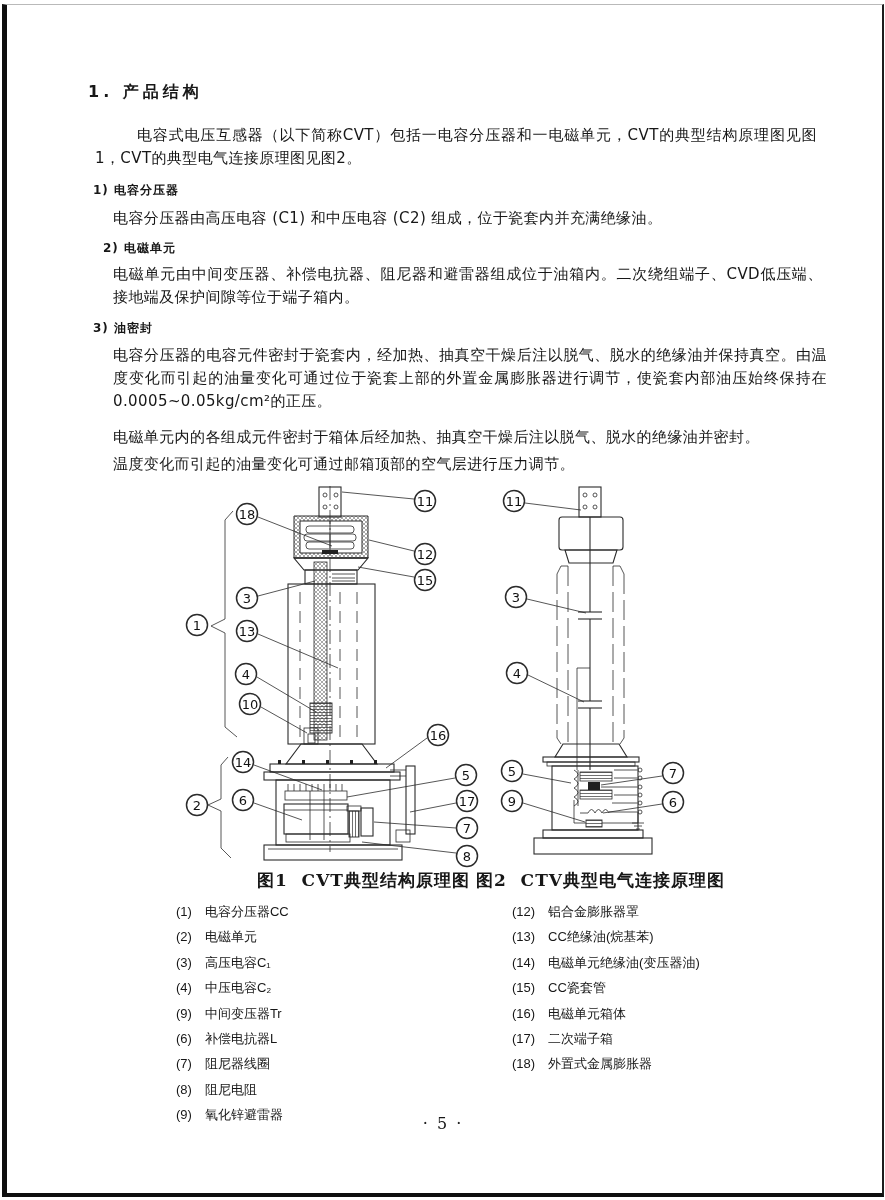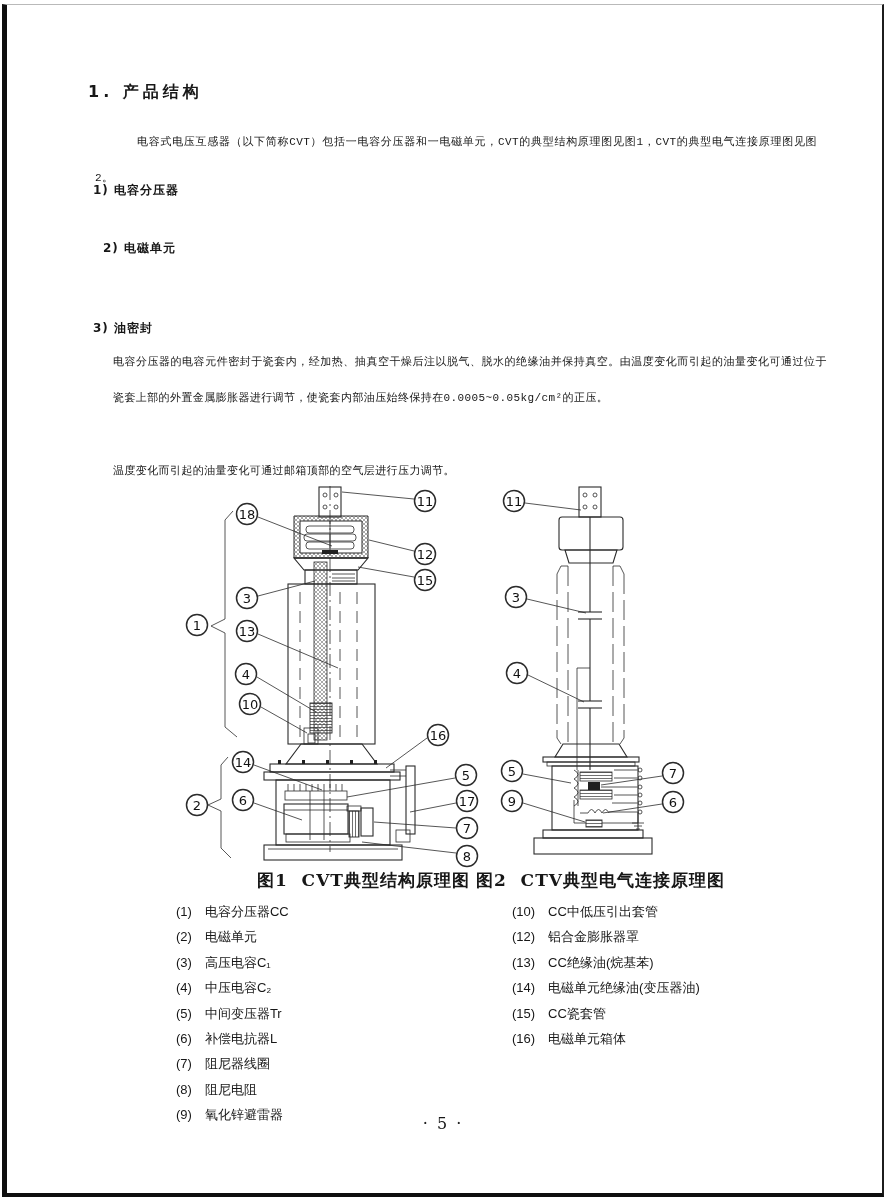--- a/index.html
+++ b/index.html
@@ -3,21 +3,21 @@
 <meta charset="utf-8">
 <style>
   html,body{margin:0;padding:0;background:#e9e9e9;}
   .page{position:relative;width:885px;height:1200px;background:#ffffff;overflow:hidden;
         font-family:"DejaVu Sans","Liberation Sans",sans-serif;color:#171717;}
   .frame{position:absolute;left:2px;top:4px;right:1px;bottom:3px;
          border-style:solid;border-color:#b9b9b9 #1c1c1c #0e0e0e #0e0e0e;
          border-width:1px 2px 4px 5px;pointer-events:none;}
   .abs{position:absolute;}
   .sec-title{font-size:16px;letter-spacing:4px;font-weight:600;}
-  .body-p{font-size:11px;line-height:36px;letter-spacing:0.4px;text-align:justify;font-family:Liberation Mono, monospace;}
+  .body-p{font-size:15px;line-height:23px;letter-spacing:0.4px;text-align:justify;}
   .sub-h{font-size:12px;letter-spacing:1px;font-weight:600;}
   .figcap{font-family:"DejaVu Serif","Liberation Serif",serif;font-size:17px;font-weight:700;
           letter-spacing:1px;text-align:right;white-space:pre;}
   .plist{font-family:Liberation Sans, sans-serif;font-size:13px;}
   .prow{height:25.4px;line-height:25.4px;white-space:pre;}
   .pageno{font-family:"DejaVu Serif","Liberation Serif",serif;font-size:16px;text-align:center;letter-spacing:2px;}
   svg{position:absolute;overflow:visible;}
   .ln{stroke:#2b2b2b;fill:none;stroke-width:1.1;}
   .lnt{stroke:#2b2b2b;fill:none;stroke-width:0.8;}
   .filld{fill:#1f1f1f;stroke:none;}
@@ -28,25 +28,28 @@
 </head>
 <body>
 
 <div class="page">
   <div class="frame"></div>
 
   <div class="abs sec-title" style="left:88px;top:82px;">1. 产品结构</div>
   <div class="abs body-p" style="left:95px;top:124px;width:722px;text-indent:42px;">电容式电压互感器（以下简称CVT）包括一电容分压器和一电磁单元，CVT的典型结构原理图见图1，CVT的典型电气连接原理图见图2。</div>
 
   <div class="abs sub-h" style="left:93px;top:182px;">1) 电容分压器</div>
+  <div class="abs body-p" style="left:113px;top:207px;width:710px;">电容分压器由高压电容 (C1) 和中压电容 (C2) 组成，位于瓷套内并充满绝缘油。</div>
 
   <div class="abs sub-h" style="left:103px;top:240px;">2) 电磁单元</div>
+  <div class="abs body-p" style="left:113px;top:263px;width:710px;">电磁单元由中间变压器、补偿电抗器、阻尼器和避雷器组成位于油箱内。二次绕组端子、CVD低压端、接地端及保护间隙等位于端子箱内。</div>
 
   <div class="abs sub-h" style="left:93px;top:320px;">3) 油密封</div>
   <div class="abs body-p" style="left:113px;top:344px;width:714px;">电容分压器的电容元件密封于瓷套内，经加热、抽真空干燥后注以脱气、脱水的绝缘油并保持真空。由温度变化而引起的油量变化可通过位于瓷套上部的外置金属膨胀器进行调节，使瓷套内部油压始终保持在0.0005~0.05kg/cm²的正压。</div>
+  <div class="abs body-p" style="left:113px;top:426px;width:714px;">电磁单元内的各组成元件密封于箱体后经加热、抽真空干燥后注以脱气、脱水的绝缘油并密封。</div>
   <div class="abs body-p" style="left:113px;top:453px;width:714px;">温度变化而引起的油量变化可通过邮箱顶部的空气层进行压力调节。</div>
 
   <svg style="left:140px;top:480px;" width="360" height="402" viewBox="140 480 360 402">
     <defs>
       <pattern id="xh1" width="4" height="4" patternUnits="userSpaceOnUse">
         <path d="M0,4 L4,0 M0,0 L4,4" stroke="#555" stroke-width="0.5"></path>
       </pattern>
       <pattern id="hl1" width="4" height="3" patternUnits="userSpaceOnUse">
         <path d="M0,1.5 H4" stroke="#333" stroke-width="0.7"></path>
       </pattern>
@@ -366,29 +369,30 @@
   </svg>
 
   <div class="abs figcap" style="left:180px;top:869px;width:290px;">图1  CVT典型结构原理图</div>
   <div class="abs figcap" style="left:435px;top:869px;width:290px;">图2  CTV典型电气连接原理图</div>
 
   <div class="abs plist" style="left:176px;top:899px;">
     <div class="prow">(1)　电容分压器CC</div>
     <div class="prow">(2)　电磁单元</div>
     <div class="prow">(3)　高压电容C₁</div>
     <div class="prow">(4)　中压电容C₂</div>
-    <div class="prow">(5)　中间变压器Tr</div>
+    <div class="prow">(9)　中间变压器Tr</div>
     <div class="prow">(6)　补偿电抗器L</div>
     <div class="prow">(7)　阻尼器线圈</div>
     <div class="prow">(8)　阻尼电阻</div>
     <div class="prow">(9)　氧化锌避雷器</div>
   </div>
   <div class="abs plist" style="left:512px;top:899px;">
-    <div class="prow">(10)　CC中低压引出套管</div>
     <div class="prow">(12)　铝合金膨胀器罩</div>
     <div class="prow">(13)　CC绝缘油(烷基苯)</div>
     <div class="prow">(14)　电磁单元绝缘油(变压器油)</div>
     <div class="prow">(15)　CC瓷套管</div>
     <div class="prow">(16)　电磁单元箱体</div>
+    <div class="prow">(17)　二次端子箱</div>
+    <div class="prow">(18)　外置式金属膨胀器</div>
   </div>
 
   <div class="abs pageno" style="left:398px;top:1114px;width:90px;">· 5 ·</div>
 </div>
 
 </body></html>

